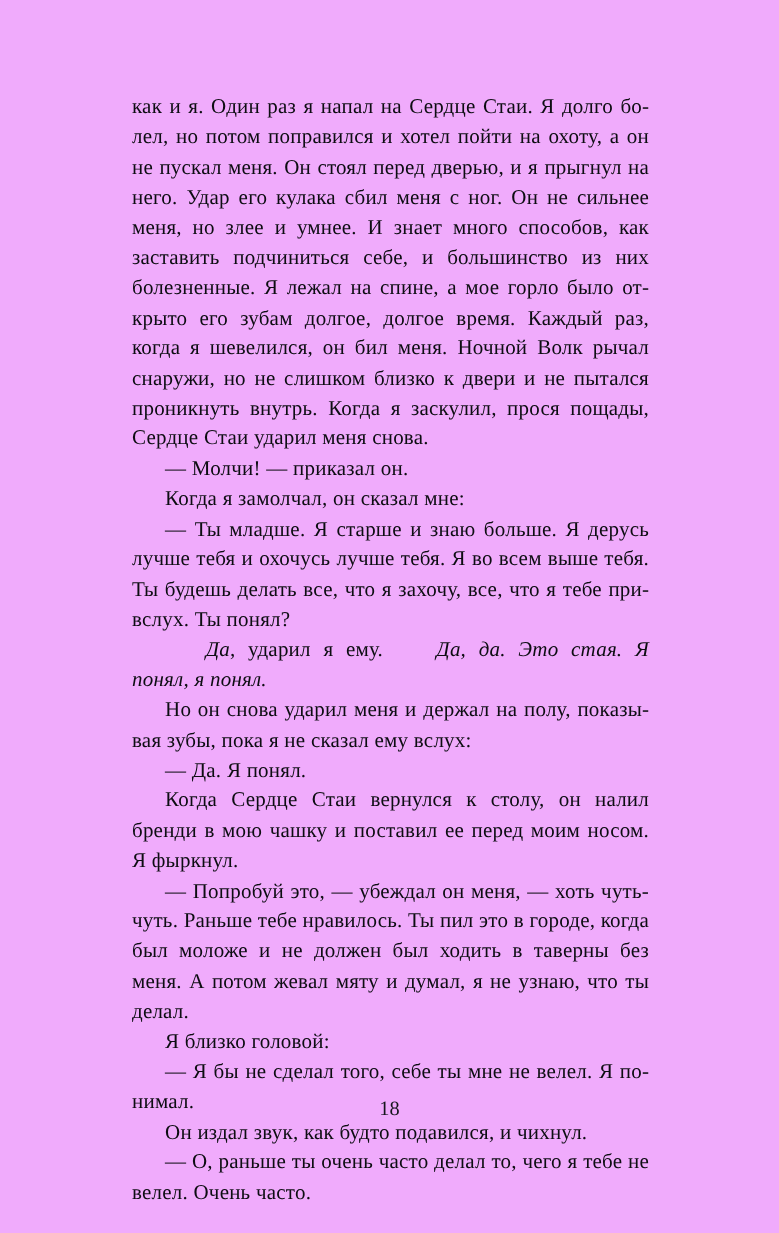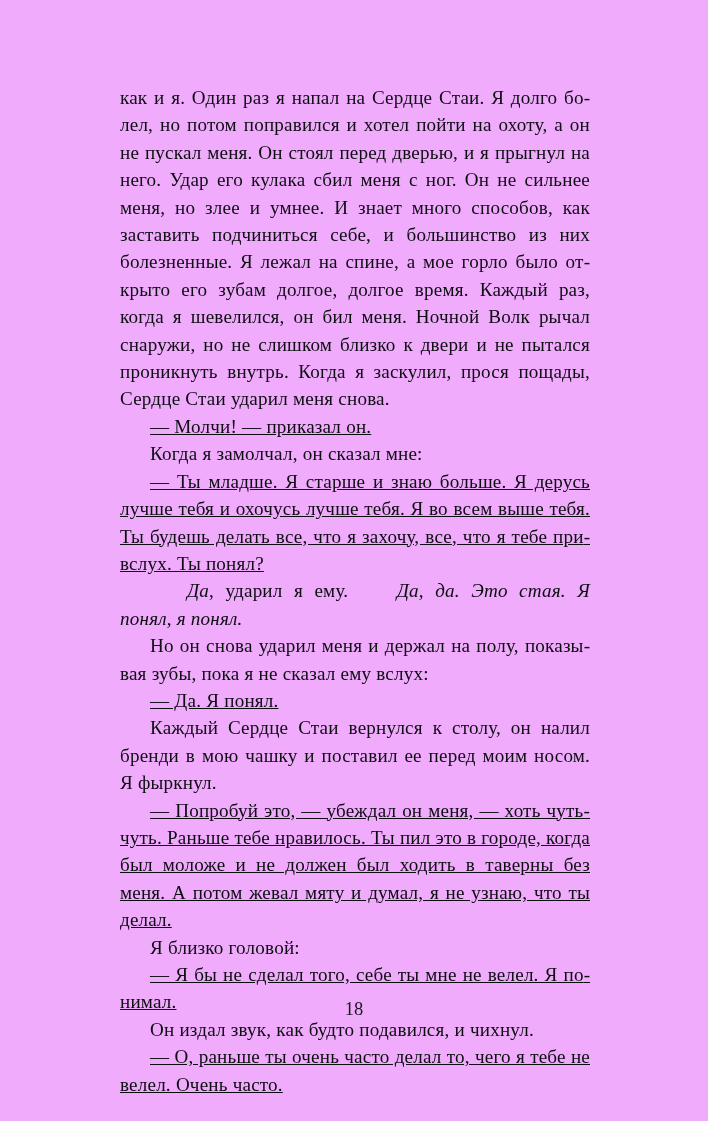--- a/index.html
+++ b/index.html
@@ -52,21 +52,20 @@
   }
 
   
   p.indent {
     text-indent: 30px;
   }
 
   
   p.dialogue {
     text-indent: 30px;
-    text-decoration: underline;
   }
 
   
   p.para {
     text-align-last: left;
   }
 
   em, .it {
     font-style: italic;
     margin-left: 37px;
@@ -95,21 +94,21 @@
     <p class="para dialogue">— Молчи! — приказал он.</p>
     <p class="para indent">Когда я замолчал, он сказал мне:</p>
     <p class="para dialogue">— Ты младше. Я старше и знаю больше. Я дерусь лучше тебя и охочусь лучше тебя. Я во всем выше тебя. Ты будешь делать все, что я захочу, все, что я тебе при­вслух. Ты понял?</p>
 
     <p class="para indent">
       <em class="it">Да</em><span>, ударил я ему. </span><em class="it">Да, да. Это стая. Я понял, я понял.</em>
     </p>
 
     <p class="para indent">Но он снова ударил меня и держал на полу, показы­вая зубы, пока я не сказал ему вслух:</p>
     <p class="para dialogue">— Да. Я понял.</p>
-    <p class="para indent">Каждый Сердце Стаи вернулся к столу, он налил бренди в мою чашку и поставил ее перед моим носом. Я фыркнул.</p>
+    <p class="para indent">Когда Сердце Стаи вернулся к столу, он налил бренди в мою чашку и поставил ее перед моим носом. Я фыркнул.</p>
     <p class="para dialogue">— Попробуй это, — убеждал он меня, — хоть чуть-чуть. Раньше тебе нравилось. Ты пил это в городе, ко­гда был моложе и не должен был ходить в таверны без меня. А потом жевал мяту и думал, я не узнаю, что ты делал.</p>
     <p class="para indent">Я близко головой:</p>
     <p class="para dialogue">— Я бы не сделал того, себе ты мне не велел. Я по­нимал.</p>
     <p class="para indent">Он издал звук, как будто подавился, и чихнул.</p>
     <p class="para dialogue">— О, раньше ты очень часто делал то, чего я тебе не велел. Очень часто.</p>
 
   </div>
 
   <div class="page-number">18</div>
 

